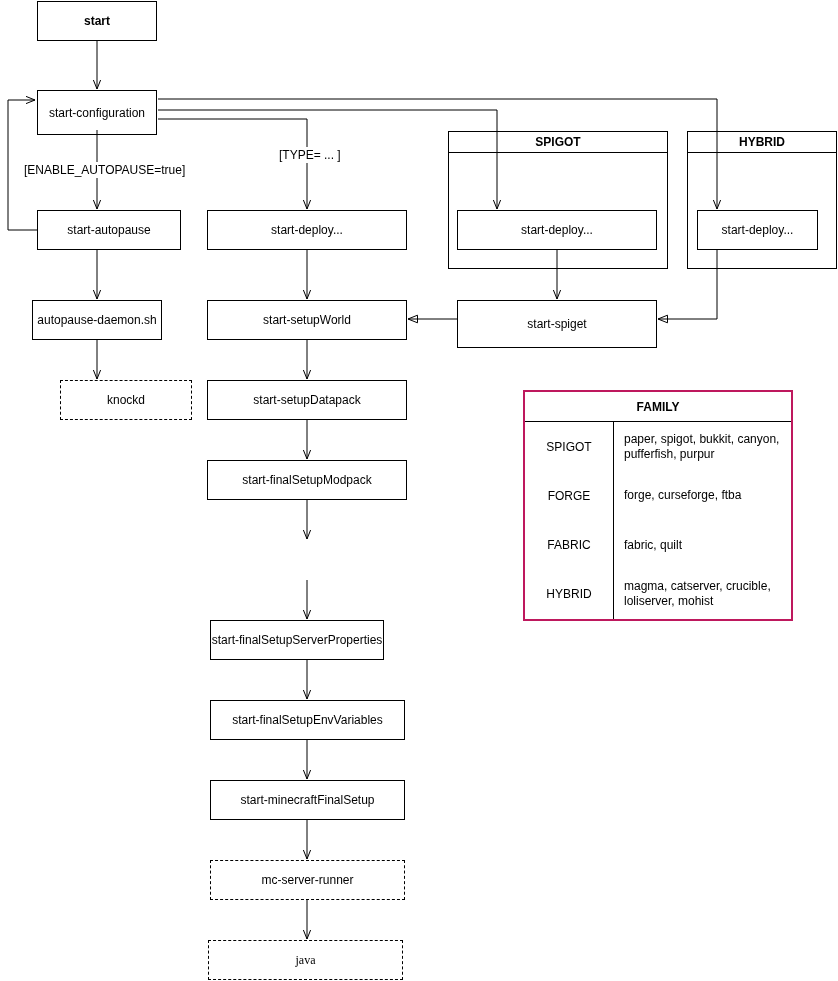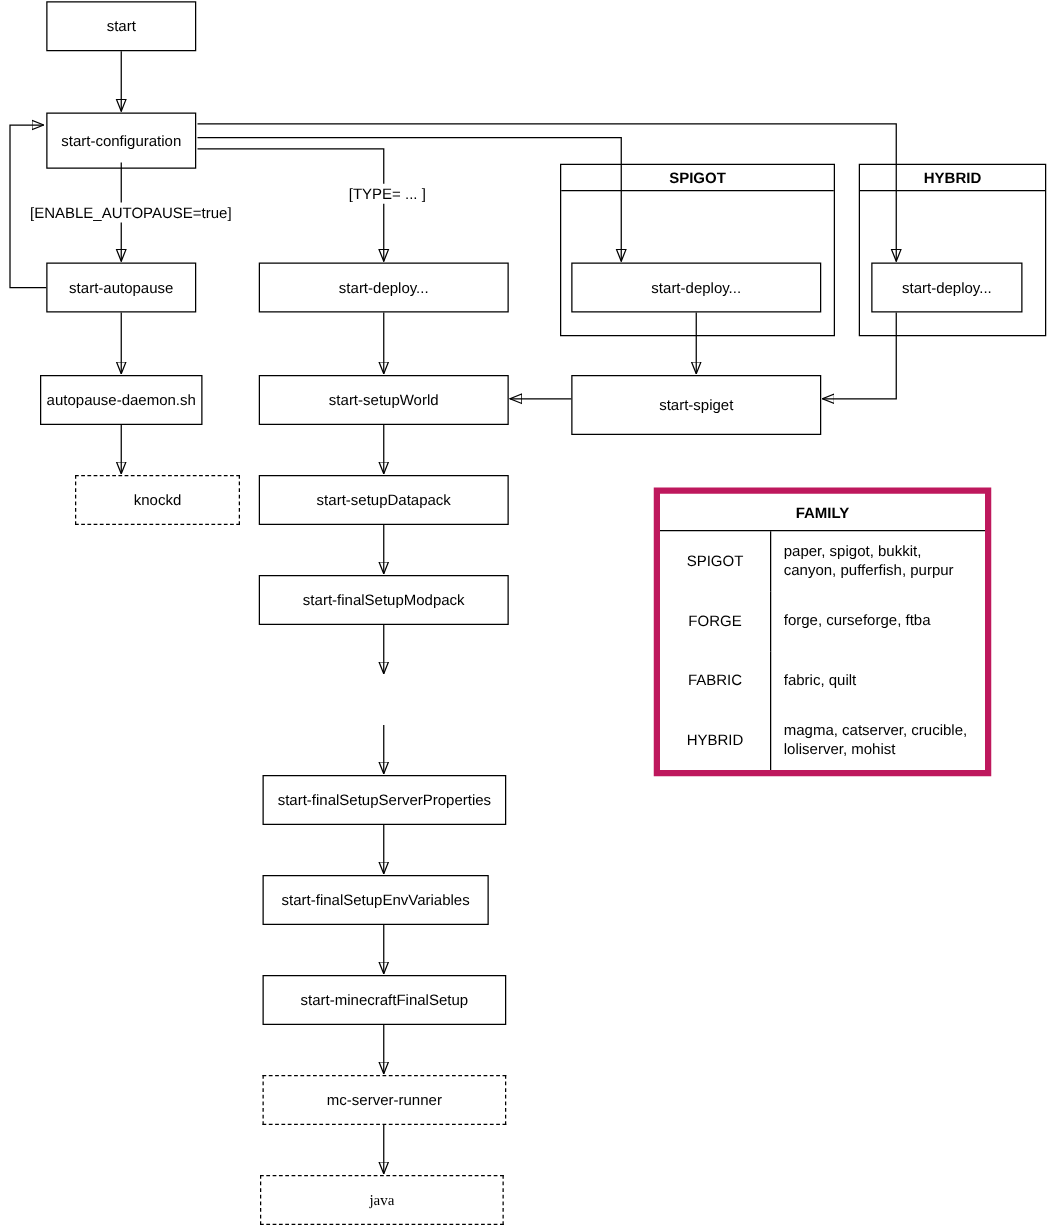--- a/index.html
+++ b/index.html
@@ -58,21 +58,21 @@
     z-index: 3;
     background: #ffffff;
     text-align: center;
     padding: 1px 2px;
     white-space: nowrap;
   }
   .family-table {
     position: absolute;
     left: 523px; top: 390px;
     width: 270px; height: 231px;
-    border: 5px solid #be185d;
+    border: 2px solid #be185d;
     background: #ffffff;
     display: flex;
     flex-direction: column;
     z-index: 1;
   }
   .ft-header {
     flex: none;
     height: 30px;
     border-bottom: 1px solid #000000;
     display: flex;
@@ -104,36 +104,36 @@
 
 <div id="canvas">
 
   <div class="group" style="left:448px; top:131px; width:220px; height:138px;">
     <div class="group-header">SPIGOT</div>
   </div>
   <div class="group" style="left:687px; top:131px; width:150px; height:138px;">
     <div class="group-header">HYBRID</div>
   </div>
 
-  <div class="node" style="left:37px; top:1px; width:120px; height:40px;">start</div>
+  <div class="node" style="left:37px; top:1px; width:120px; height:40px;font-weight:bold;">start</div>
   <div class="node" style="left:37px; top:90px; width:120px; height:45px;">start-configuration</div>
-  <div class="node" style="left:37px; top:210px; width:120px; height:40px;">start-autopause</div>
+  <div class="node" style="left:37px; top:210px; width:144px; height:40px;">start-autopause</div>
   <div class="node" style="left:32px; top:300px; width:130px; height:40px;">autopause-daemon.sh</div>
   <div class="node dashed" style="left:32px; top:380px; width:132px; height:40px;margin-left:28px;">knockd</div>
 
   <div class="node" style="left:207px; top:210px; width:200px; height:40px;">start-deploy...</div>
   <div class="node" style="left:457px; top:210px; width:200px; height:40px;">start-deploy...</div>
   <div class="node" style="left:697px; top:210px; width:121px; height:40px;">start-deploy...</div>
   <div class="node" style="left:457px; top:300px; width:200px; height:48px;">start-spiget</div>
 
   <div class="node" style="left:207px; top:300px; width:200px; height:40px;">start-setupWorld</div>
   <div class="node" style="left:207px; top:380px; width:200px; height:40px;">start-setupDatapack</div>
   <div class="node" style="left:207px; top:460px; width:200px; height:40px;">start-finalSetupModpack</div>
-  <div class="node" style="left:210px; top:620px; width:195px; height:40px;">start-finalSetupServerProperties</div>
-  <div class="node" style="left:210px; top:700px; width:181px; height:40px;">start-finalSetupEnvVariables</div>
+  <div class="node" style="left:210px; top:620px; width:174px; height:40px;">start-finalSetupServerProperties</div>
+  <div class="node" style="left:210px; top:700px; width:195px; height:40px;">start-finalSetupEnvVariables</div>
   <div class="node" style="left:210px; top:780px; width:195px; height:40px;">start-minecraftFinalSetup</div>
   <div class="node dashed" style="left:210px; top:860px; width:195px; height:40px;">mc-server-runner</div>
   <div class="node dashed" style="left:208px; top:940px; width:195px; height:40px;font-family:Liberation Serif, serif;">java</div>
 
   <svg id="edges" width="838" height="981" viewBox="0 0 838 981">
     <defs>
       <marker id="arrow" viewBox="0 0 10 10" refX="9.5" refY="5" markerWidth="10" markerHeight="10" orient="auto-start-reverse">
         <path d="M 0 1.2 L 9.5 5 L 0 8.8 Z" fill="#000000" stroke="none"></path>
       </marker>
     </defs>

